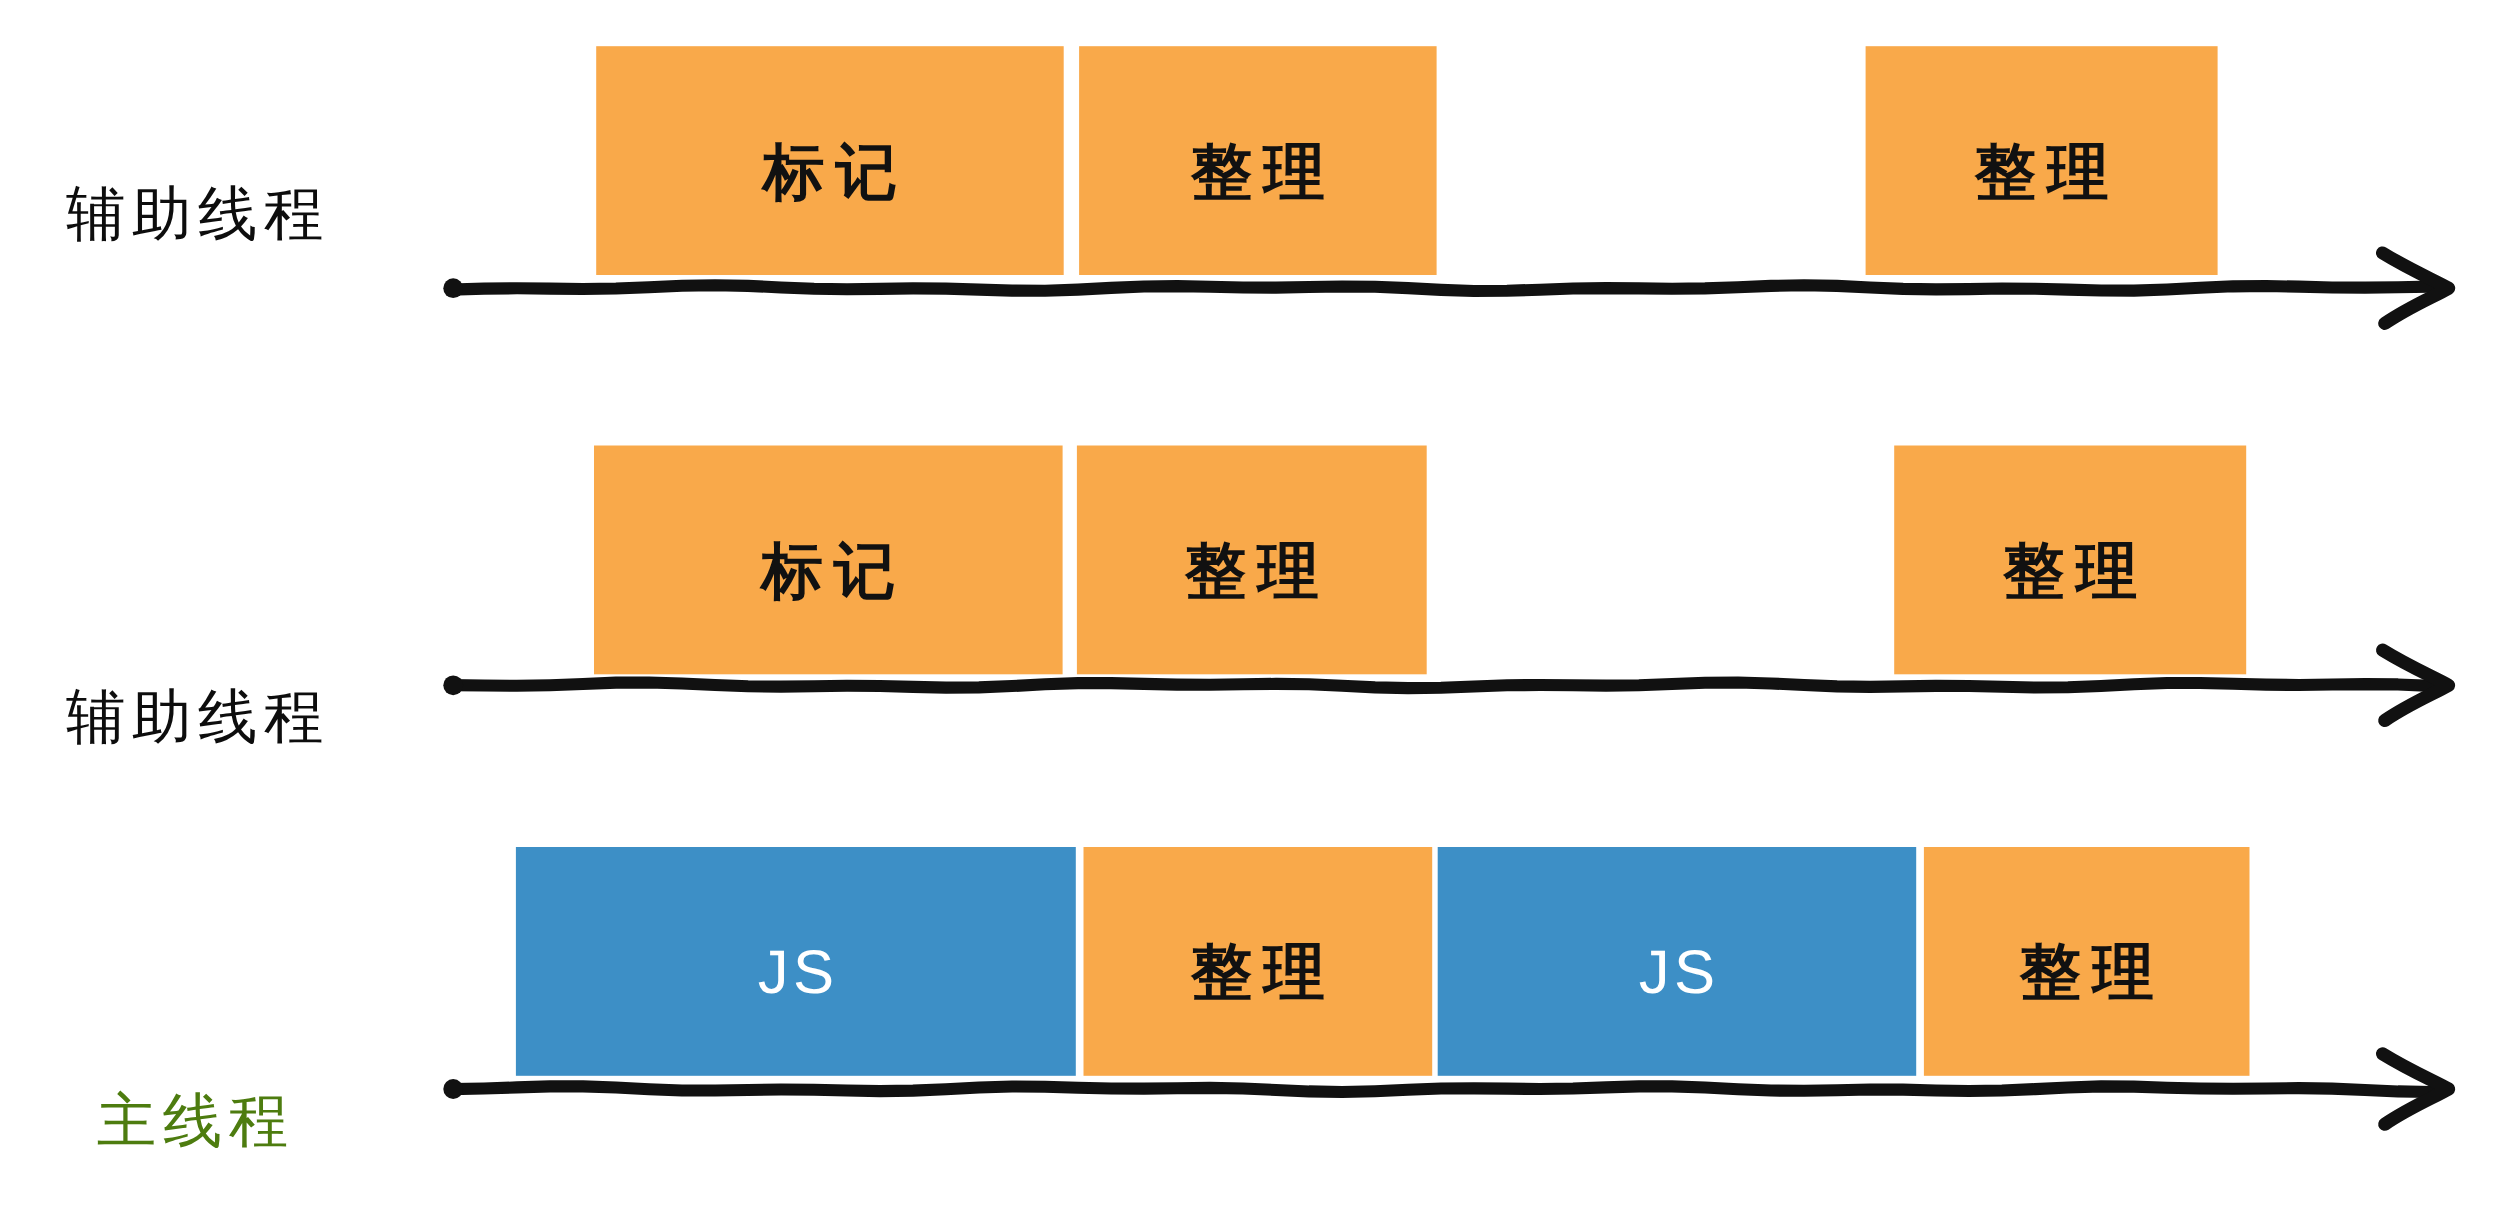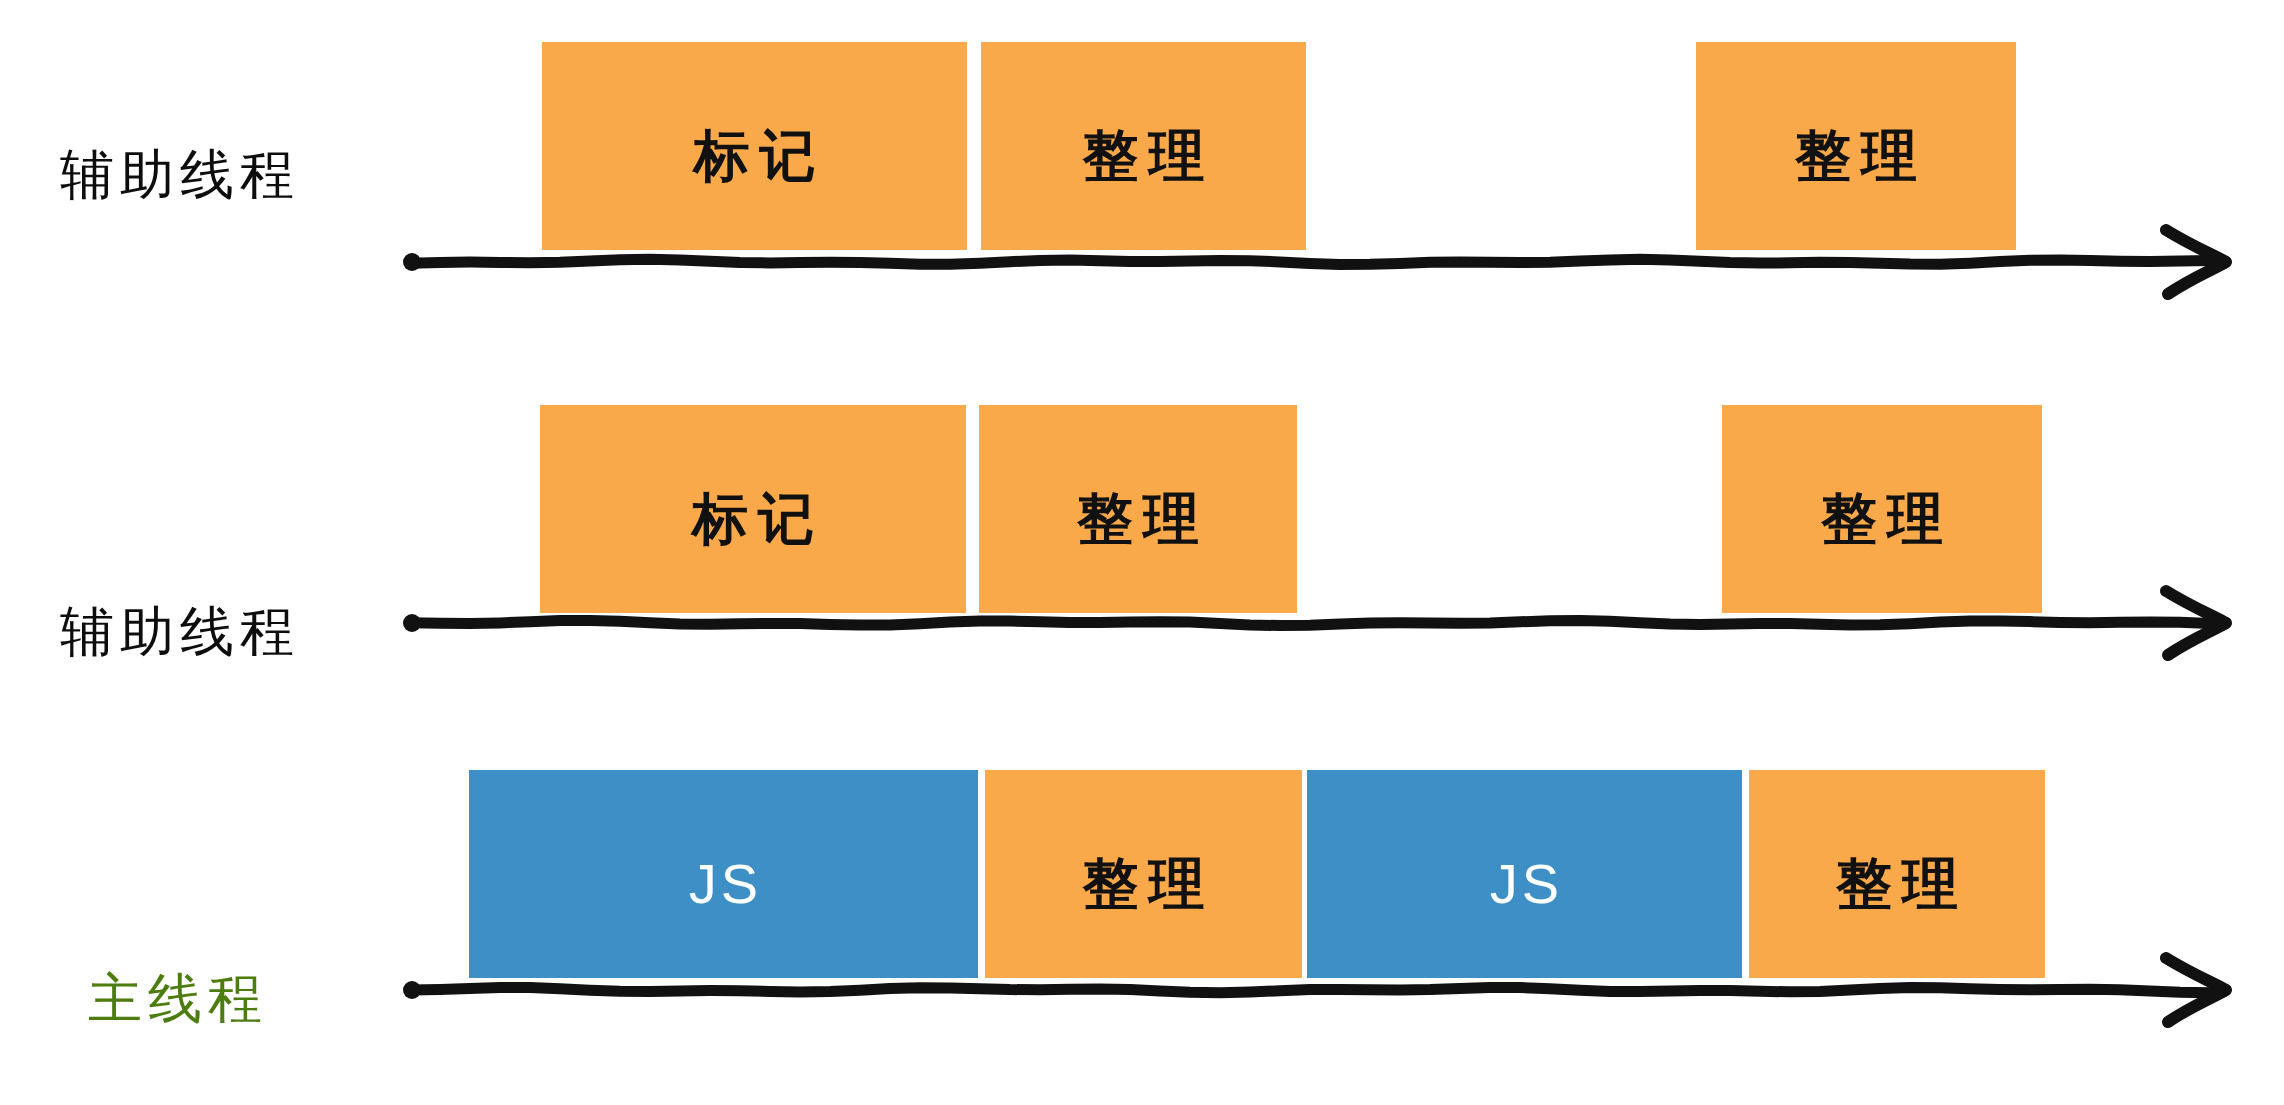--- a/index.html
+++ b/index.html
@@ -25,20 +25,21 @@
   }
   .lane-label {
     position: absolute;
     color: #0d0d0d;
     font-size: 54px;
     font-weight: 400;
     letter-spacing: 6px;
     white-space: nowrap;
     line-height: 1;
     font-family: "DejaVu Sans", "Liberation Sans", sans-serif;
+    margin-top: 20px;
   }
   .axis {
     position: absolute;
     height: 60px;
     pointer-events: none;
   }
   .axis svg {
     display: block;
     overflow: visible;
   }

